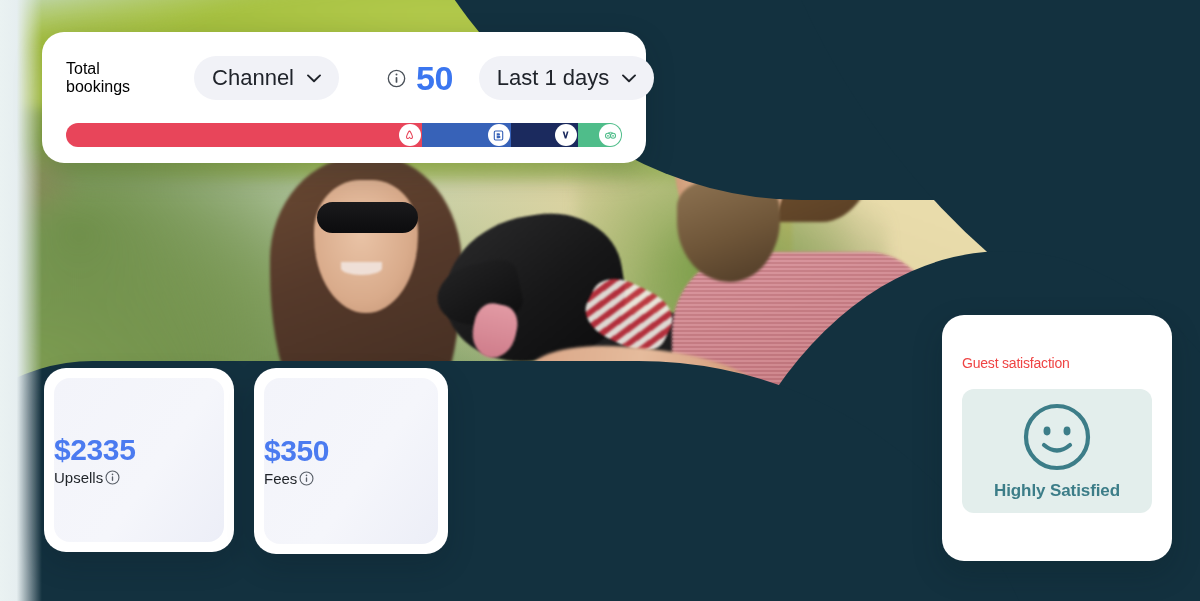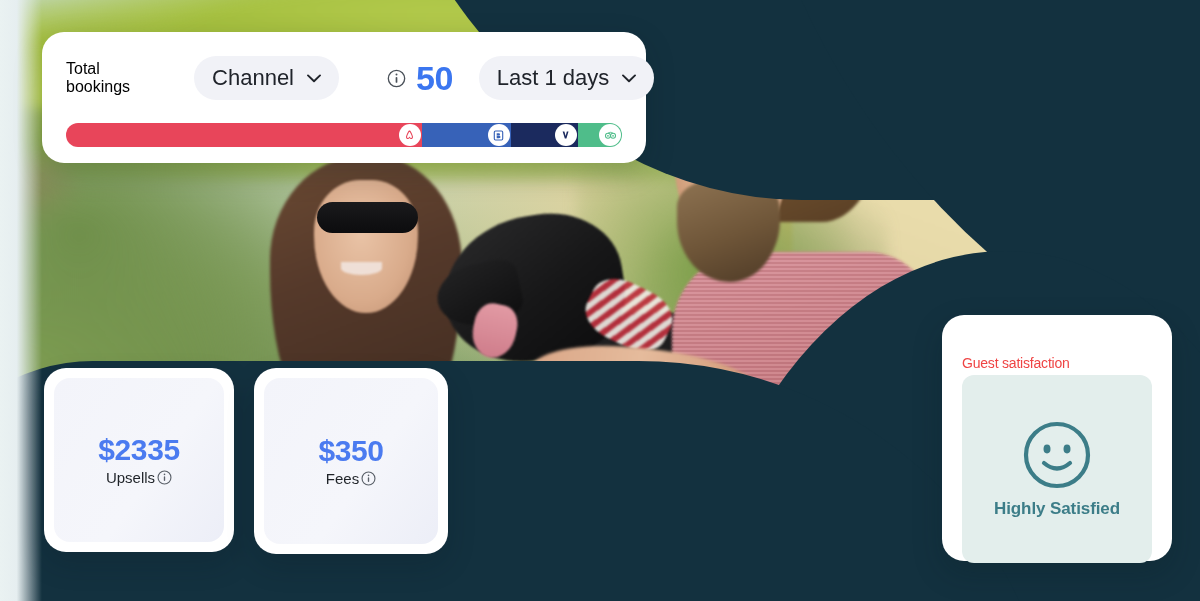--- a/index.html
+++ b/index.html
@@ -507,21 +507,21 @@
     box-shadow: 0 12px 28px rgba(8,26,34,.20);
     padding: 10px;
   }
   .stat-inner {
     width: 100%;
     height: 100%;
     background: linear-gradient(125deg, #f3f4fa 0%, #f5f6fb 58%, #eceef7 100%);
     border-radius: 16px;
     display: flex;
     flex-direction: column;
-    align-items: center;
+    align-items: flex-start;
     justify-content: center;
   }
   .stat-value {
     font-size: 30px;
     font-weight: 700;
     color: #4b7bf0;
     letter-spacing: -.4px;
     line-height: 1.05;
   }
   .stat-label-row {
@@ -555,23 +555,23 @@
   }
   .guest-title {
     font-size: 14px;
     color: #ef4444;
     font-weight: 400;
     letter-spacing: -.2px;
     white-space: nowrap;
     margin-top: 18px;
   }
   .guest-panel {
-    margin-top: 4px;
+    margin-top: 18px;
     width: 100%;
-    height: 188px;
+    height: 124px;
     background: #e3eeec;
     border-radius: 12px;
     display: flex;
     flex-direction: column;
     align-items: center;
     justify-content: center;
     gap: 8px;
   }
   .smiley { width: 72px; height: 72px; }
   .smiley svg { display: block; }

